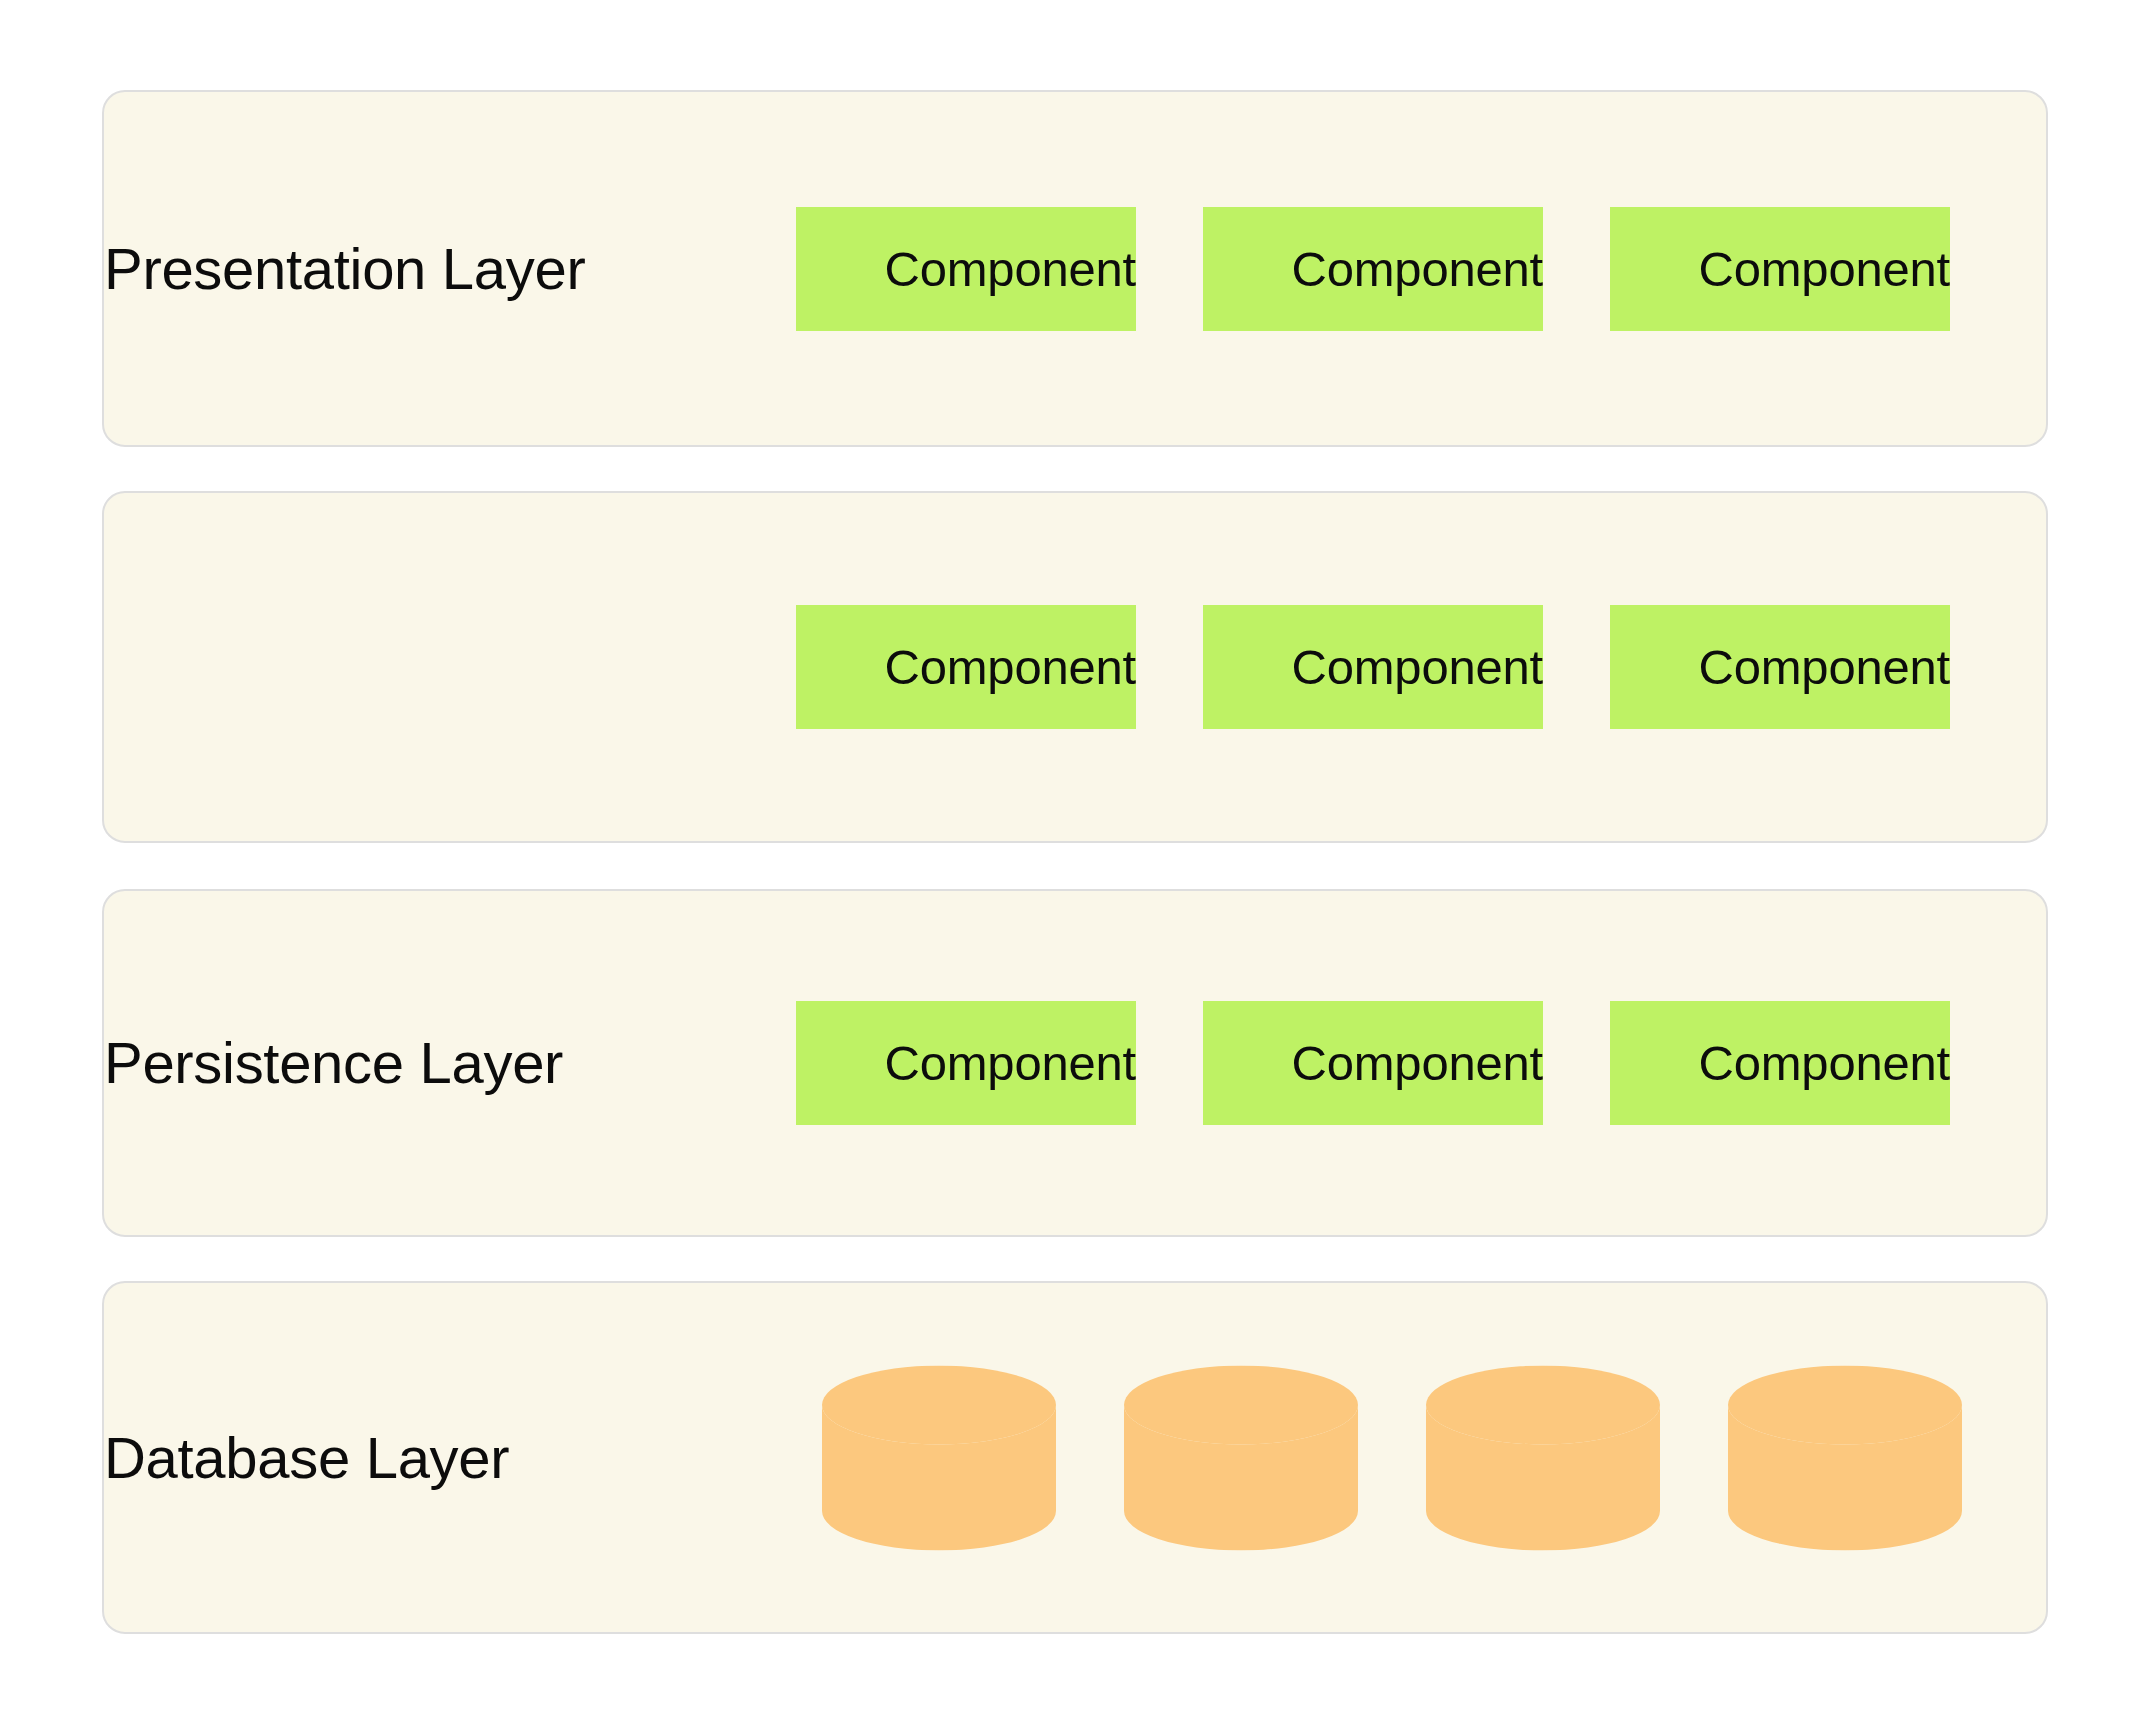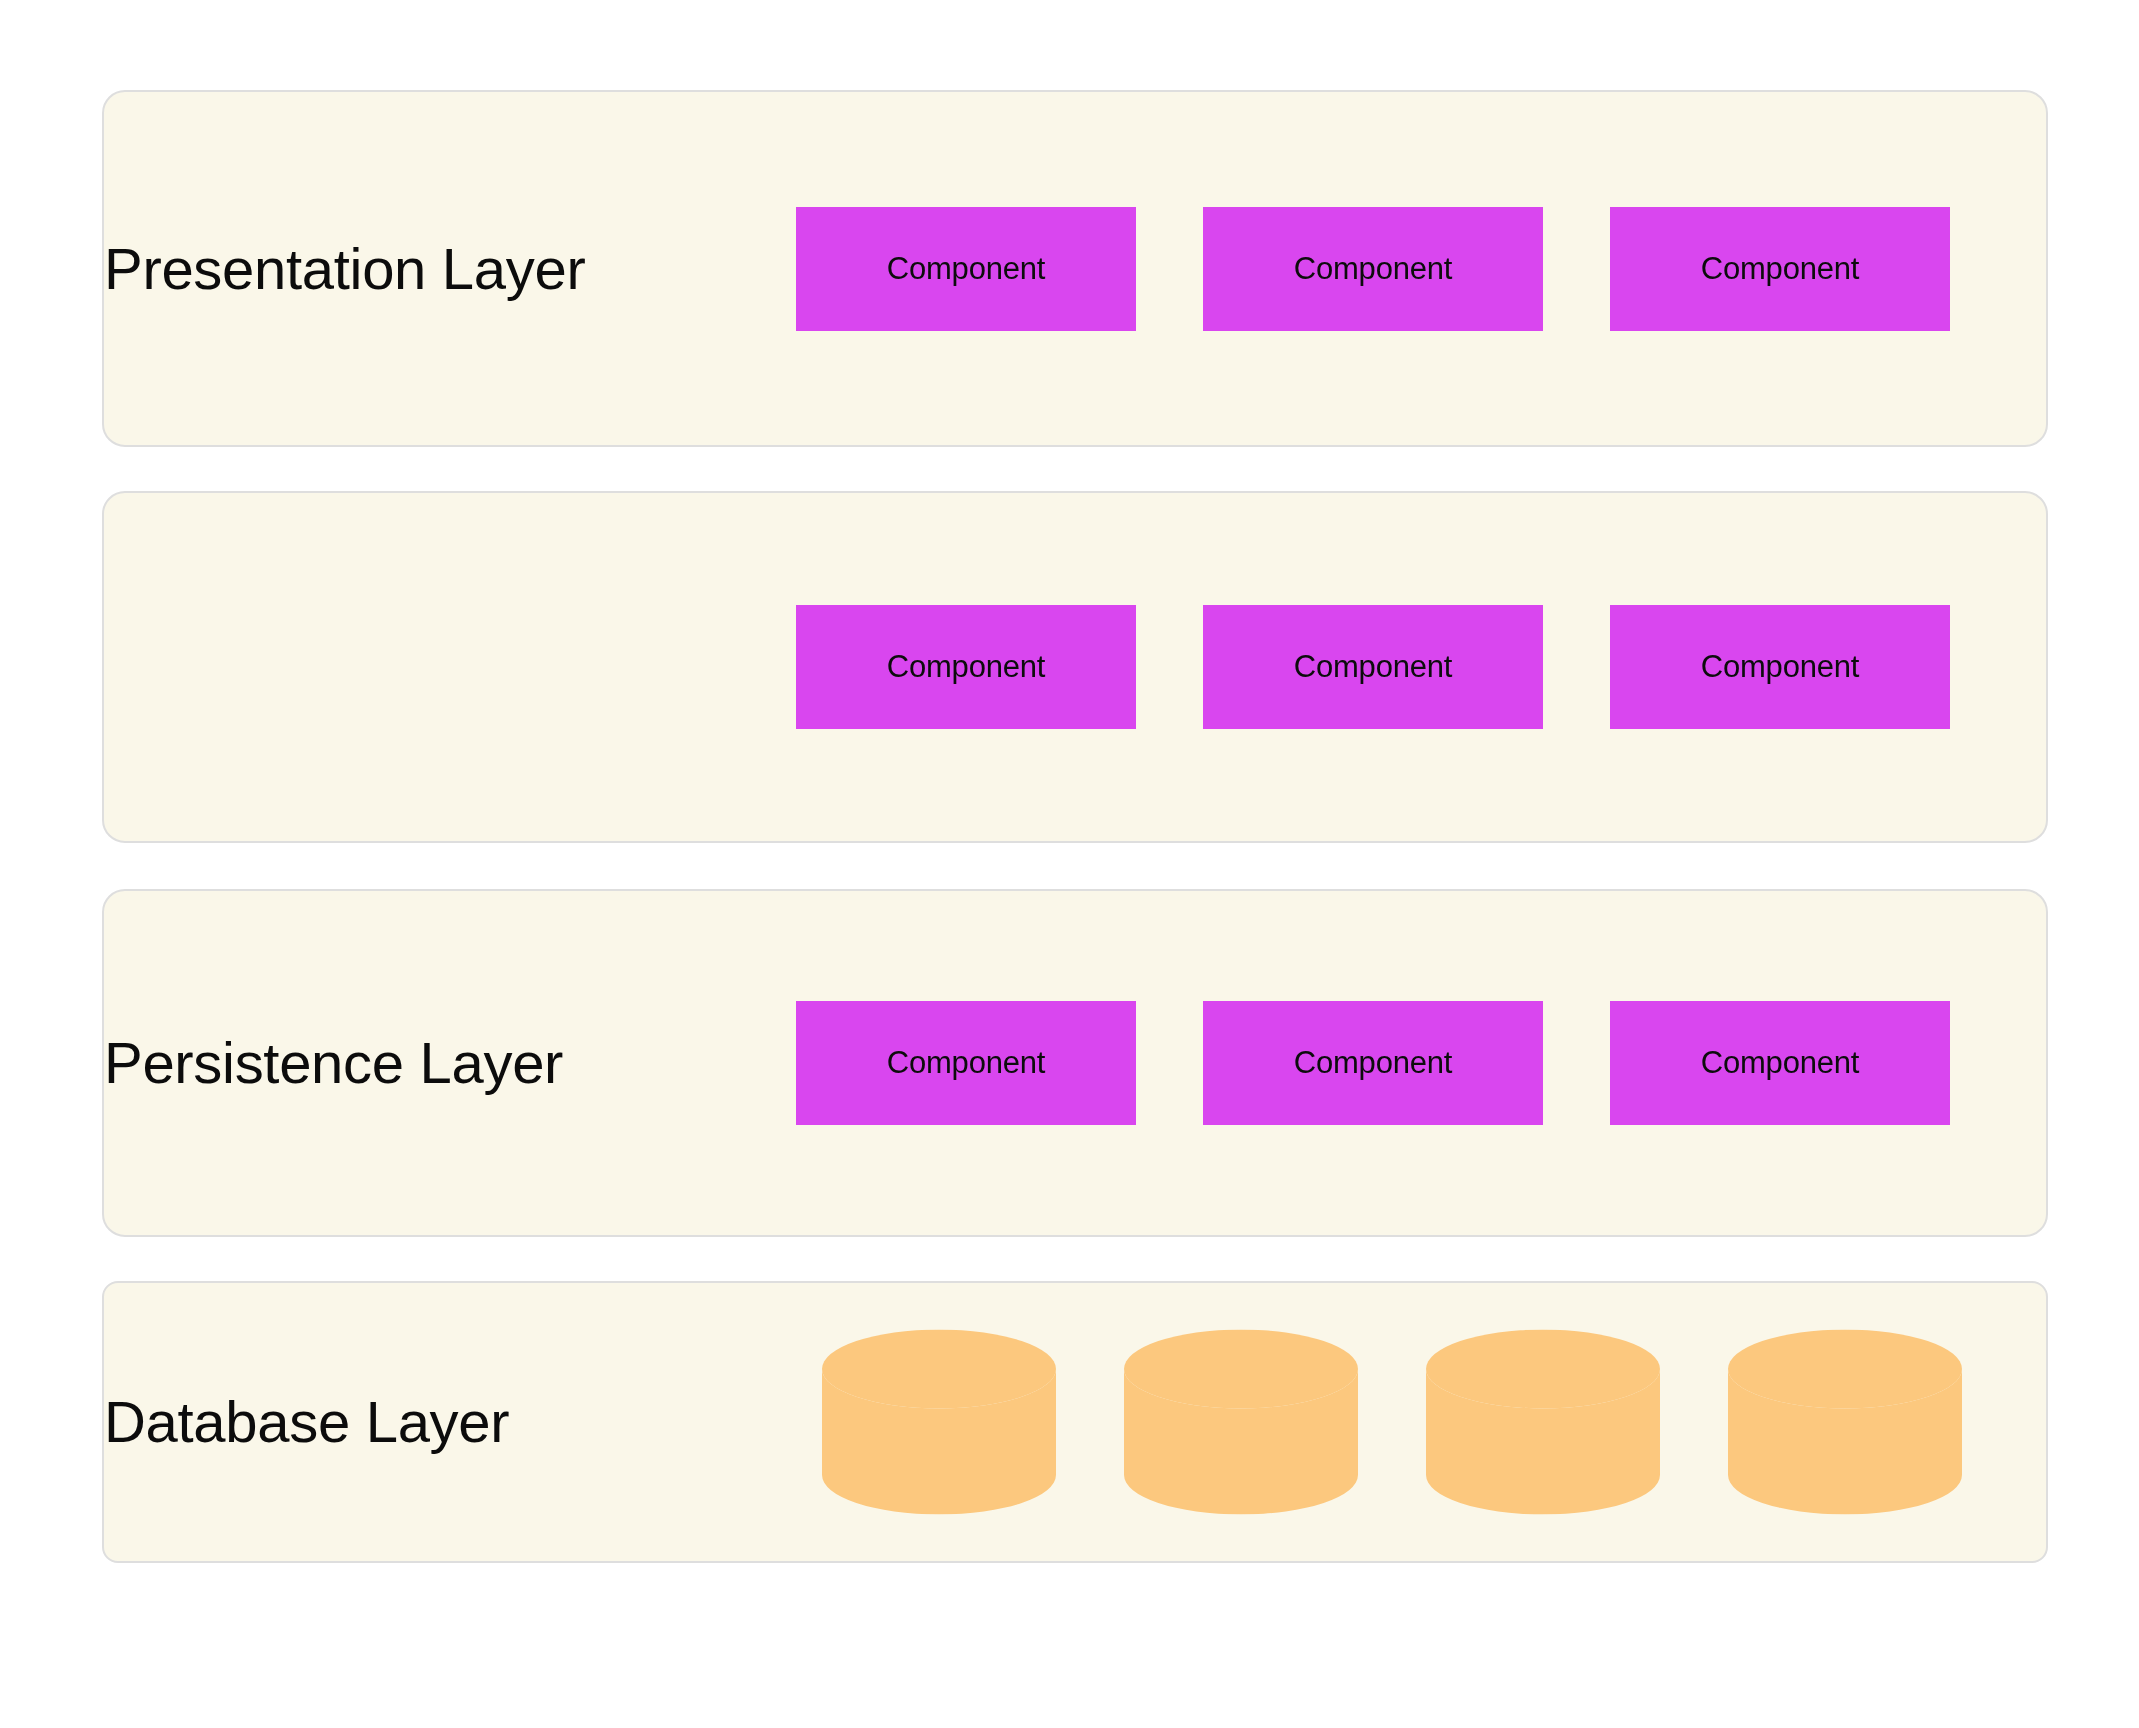--- a/index.html
+++ b/index.html
@@ -26,21 +26,21 @@
     width: 1946px;
     box-sizing: border-box;
     background: #faf7e9;
     border: 2.7px solid #dedede;
     border-radius: 23px;
   }
 
   .layer-panel.p1 { top: 90px;  height: 357px; }
   .layer-panel.p2 { top: 491px;  height: 352px; }
   .layer-panel.p3 { top: 889px; height: 348px; }
-  .layer-panel.p4 { top: 1281px; height: 282px; border-radius: 16px; }
+  .layer-panel.p4 { top: 1281px; height: 353px; }
 
   
   .layer-title {
     position: absolute;
     left: 0px;
     width: 711px;       
     top: 50%;
     transform: translateY(-50%);
     text-align: left;
     font-size: 58px;
@@ -56,25 +56,25 @@
     left: 692px;        
     top: 50%;
     transform: translateY(-50%);
     display: flex;
     gap: 67px;
   }
 
   .component-box {
     width: 340px;
     height: 124px;
-    background: #d946ef;
+    background: #bef264;
     display: flex;
     align-items: center;
-    justify-content: center;
-    font-size: 31px;
+    justify-content: flex-end;
+    font-size: 49px;
     color: #0c0c0c;
     letter-spacing: -0.2px;
     white-space: nowrap;
   }
 
   
   .cylinder-row {
     position: absolute;
     left: 718px;        
     top: 50%;

